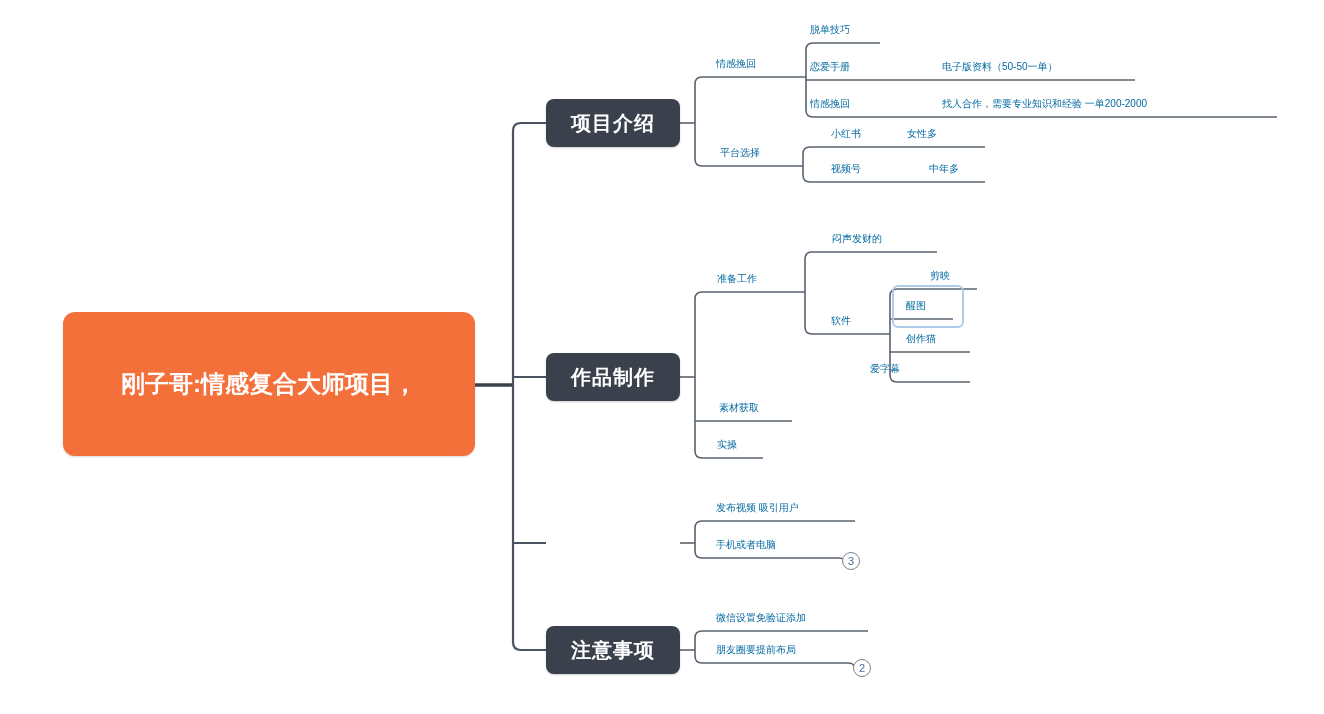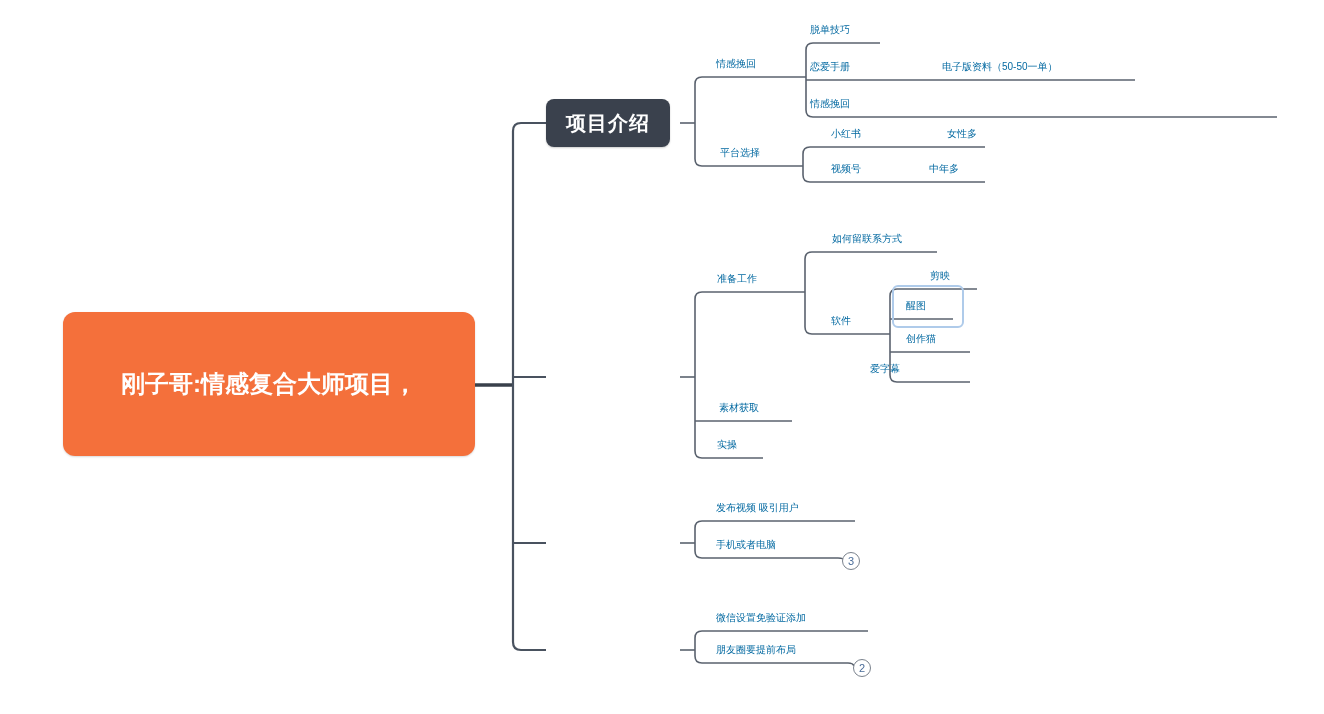--- a/index.html
+++ b/index.html
@@ -3,21 +3,21 @@
 <meta charset="utf-8">
 <style>
   html,body{margin:0;padding:0;background:#ffffff;}
   .canvas{position:relative;width:1324px;height:714px;background:#ffffff;overflow:hidden;
           font-family:"Liberation Sans",sans-serif;}
   .wires{position:absolute;left:0;top:0;pointer-events:none;}
   .root-box{position:absolute;left:63px;top:312px;width:412px;height:144px;
             background:#F4703B;border-radius:12px;display:flex;flex-direction:column;
             justify-content:center;align-items:center;color:#ffffff;font-weight:bold;
             font-size:24px;line-height:38px;text-align:right;box-shadow:0 1px 2px rgba(0,0,0,.15);}
-  .topic-box{position:absolute;width:124px;height:48px;background:#3A414D;border-radius:8px;
+  .topic-box{position:absolute;width:134px;height:48px;background:#3A414D;border-radius:8px;
              display:flex;justify-content:center;align-items:center;color:#ffffff;
              font-weight:bold;font-size:20px;letter-spacing:1px;box-shadow:0 1px 2px rgba(0,0,0,.2);}
   .lbl{position:absolute;font-size:10px;color:#0369a1;white-space:nowrap;line-height:18px;}
   .sel-rect{position:absolute;left:892px;top:285px;width:68px;height:39px;
             border:2px solid #AFCBEA;border-radius:6px;background:transparent;}
   .badge{position:absolute;width:18px;height:18px;border:1.3px solid #7A828D;border-radius:50%;
          background:#ffffff;color:#4A6C99;font-size:11px;line-height:17px;text-align:center;
          box-sizing:border-box;}
 </style>
 </head>
@@ -80,34 +80,37 @@
       <path d="M702,631 H868"></path>
       <path d="M702,663 H848 Q853,663 854,666"></path>
     </g>
   </svg>
 
   <div class="root-box">
     <div>刚子哥:情感复合大师项目，</div>
   </div>
 
   <div class="topic-box" style="left:546px;top:99px">项目介绍</div>
+  <div class="topic-box" style="left:546px;top:353px">作品制作</div>
+  <div class="topic-box" style="left:546px;top:626px">注意事项</div>
 
   <div class="lbl" style="left:716px;top:55px">情感挽回</div>
   <div class="lbl" style="left:810px;top:21px">脱单技巧</div>
   <div class="lbl" style="left:810px;top:58px">恋爱手册</div>
   <div class="lbl" style="left:942px;top:58px">电子版资料（50-50一单）</div>
   <div class="lbl" style="left:810px;top:95px">情感挽回</div>
+  <div class="lbl" style="left:942px;top:95px">找人合作，需要专业知识和经验 一单200-2000</div>
   <div class="lbl" style="left:720px;top:144px">平台选择</div>
   <div class="lbl" style="left:831px;top:125px">小红书</div>
-  <div class="lbl" style="left:947px;top:125px">女性多</div>
+  <div class="lbl" style="left:907px;top:125px">女性多</div>
   <div class="lbl" style="left:831px;top:160px">视频号</div>
   <div class="lbl" style="left:929px;top:160px">中年多</div>
 
   <div class="lbl" style="left:717px;top:270px">准备工作</div>
-  <div class="lbl" style="left:832px;top:230px">如何留联系方式</div>
+  <div class="lbl" style="left:832px;top:230px">闷声发财的</div>
   <div class="lbl" style="left:831px;top:312px">软件</div>
   <div class="lbl" style="left:930px;top:267px">剪映</div>
   <div class="sel-rect"></div>
   <div class="lbl" style="left:906px;top:297px">醒图</div>
   <div class="lbl" style="left:906px;top:330px">创作猫</div>
   <div class="lbl" style="left:870px;top:360px">爱字幕</div>
   <div class="lbl" style="left:719px;top:399px">素材获取</div>
   <div class="lbl" style="left:717px;top:436px">实操</div>
 
   <div class="lbl" style="left:716px;top:499px">发布视频 吸引用户</div>

